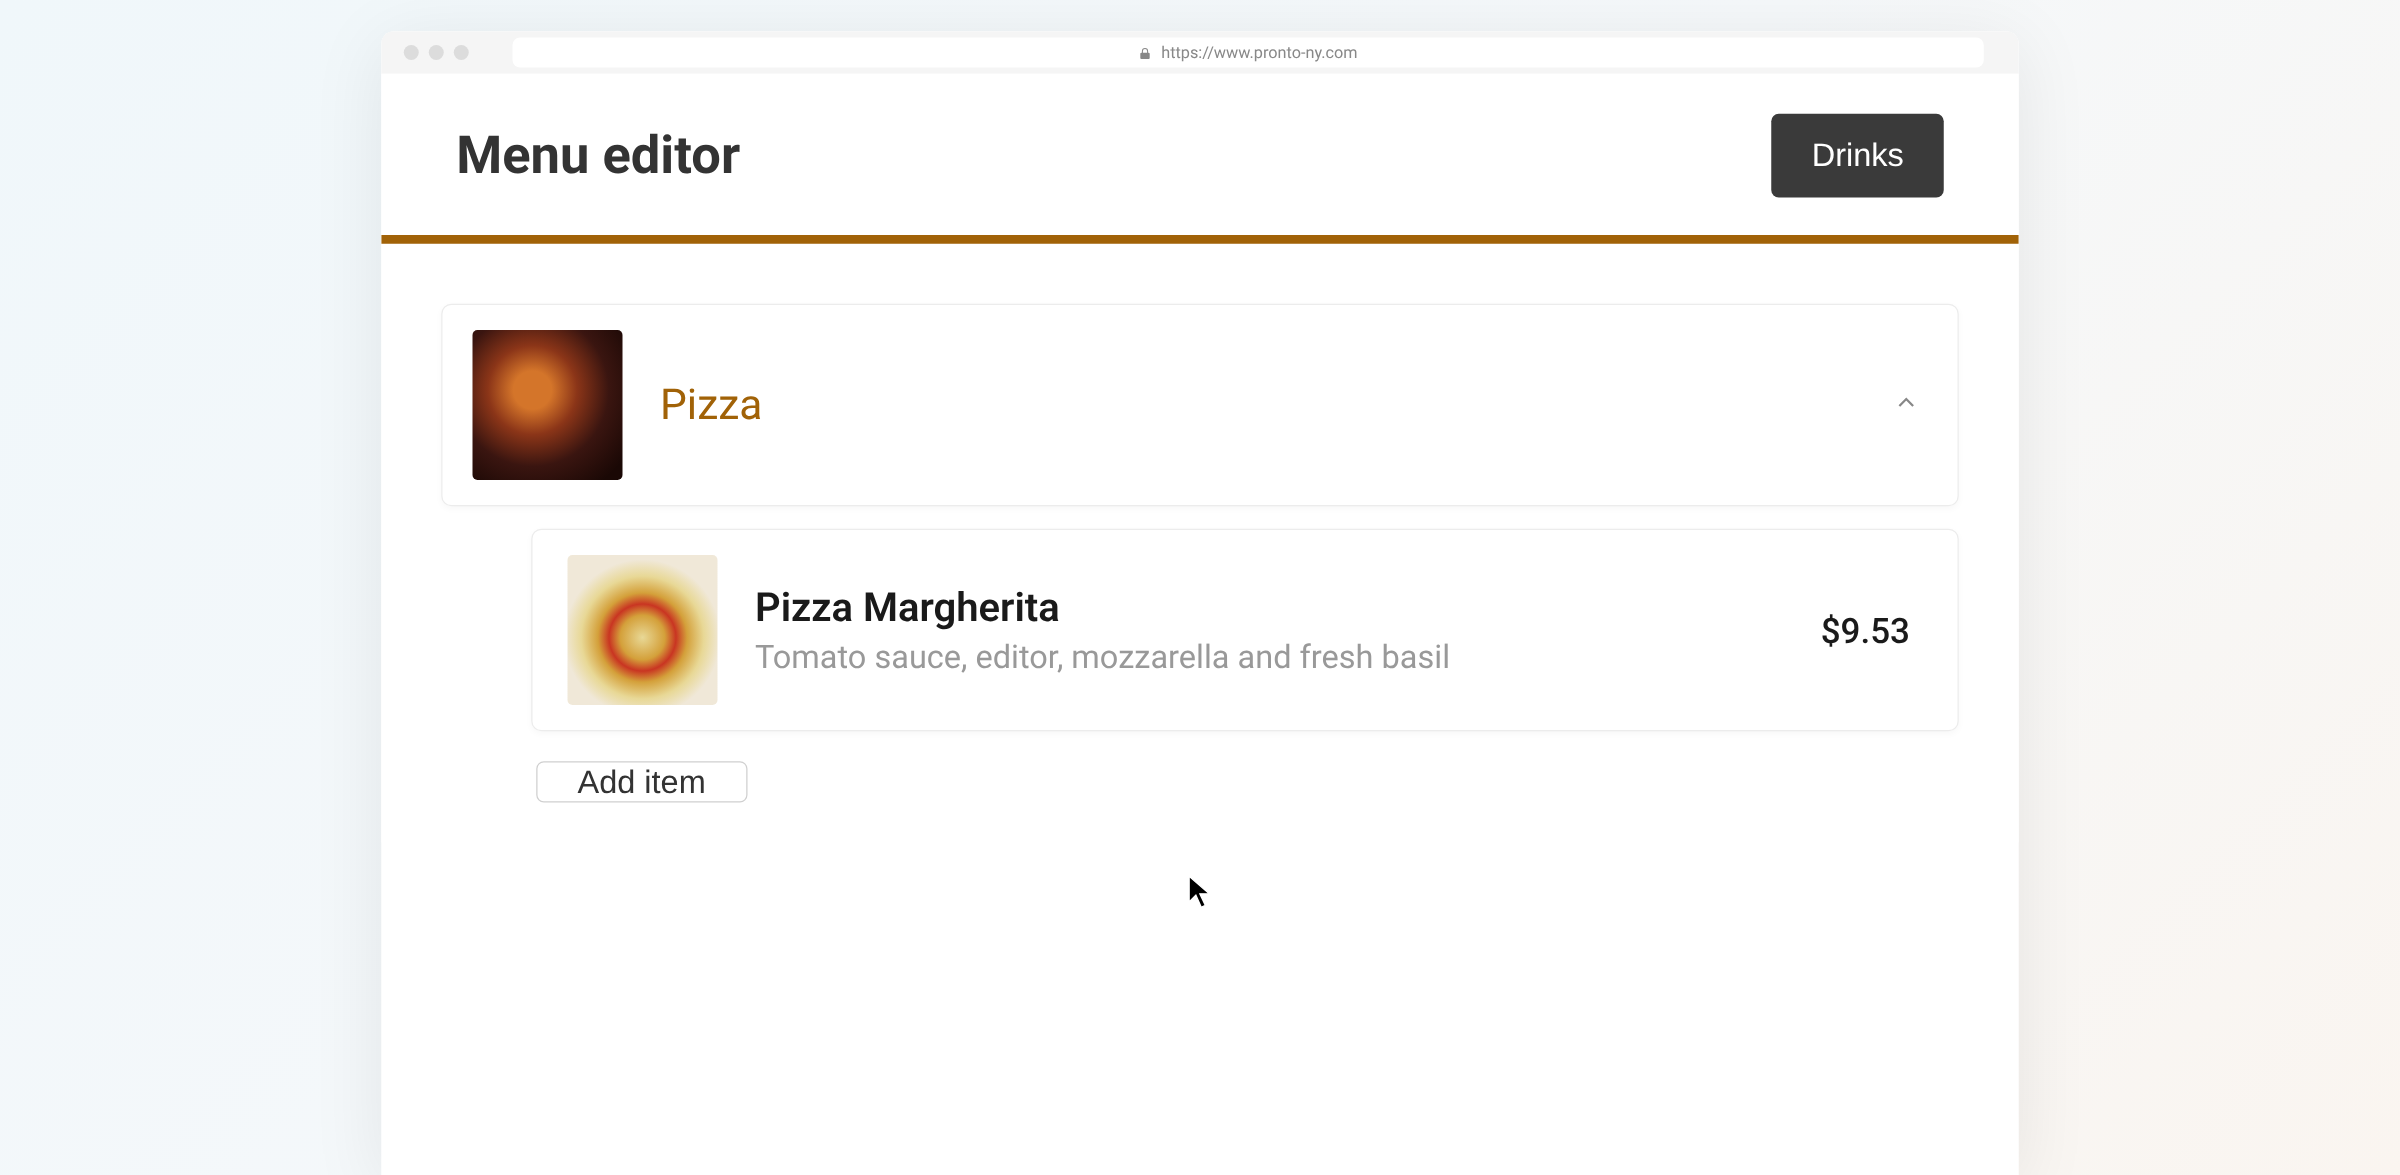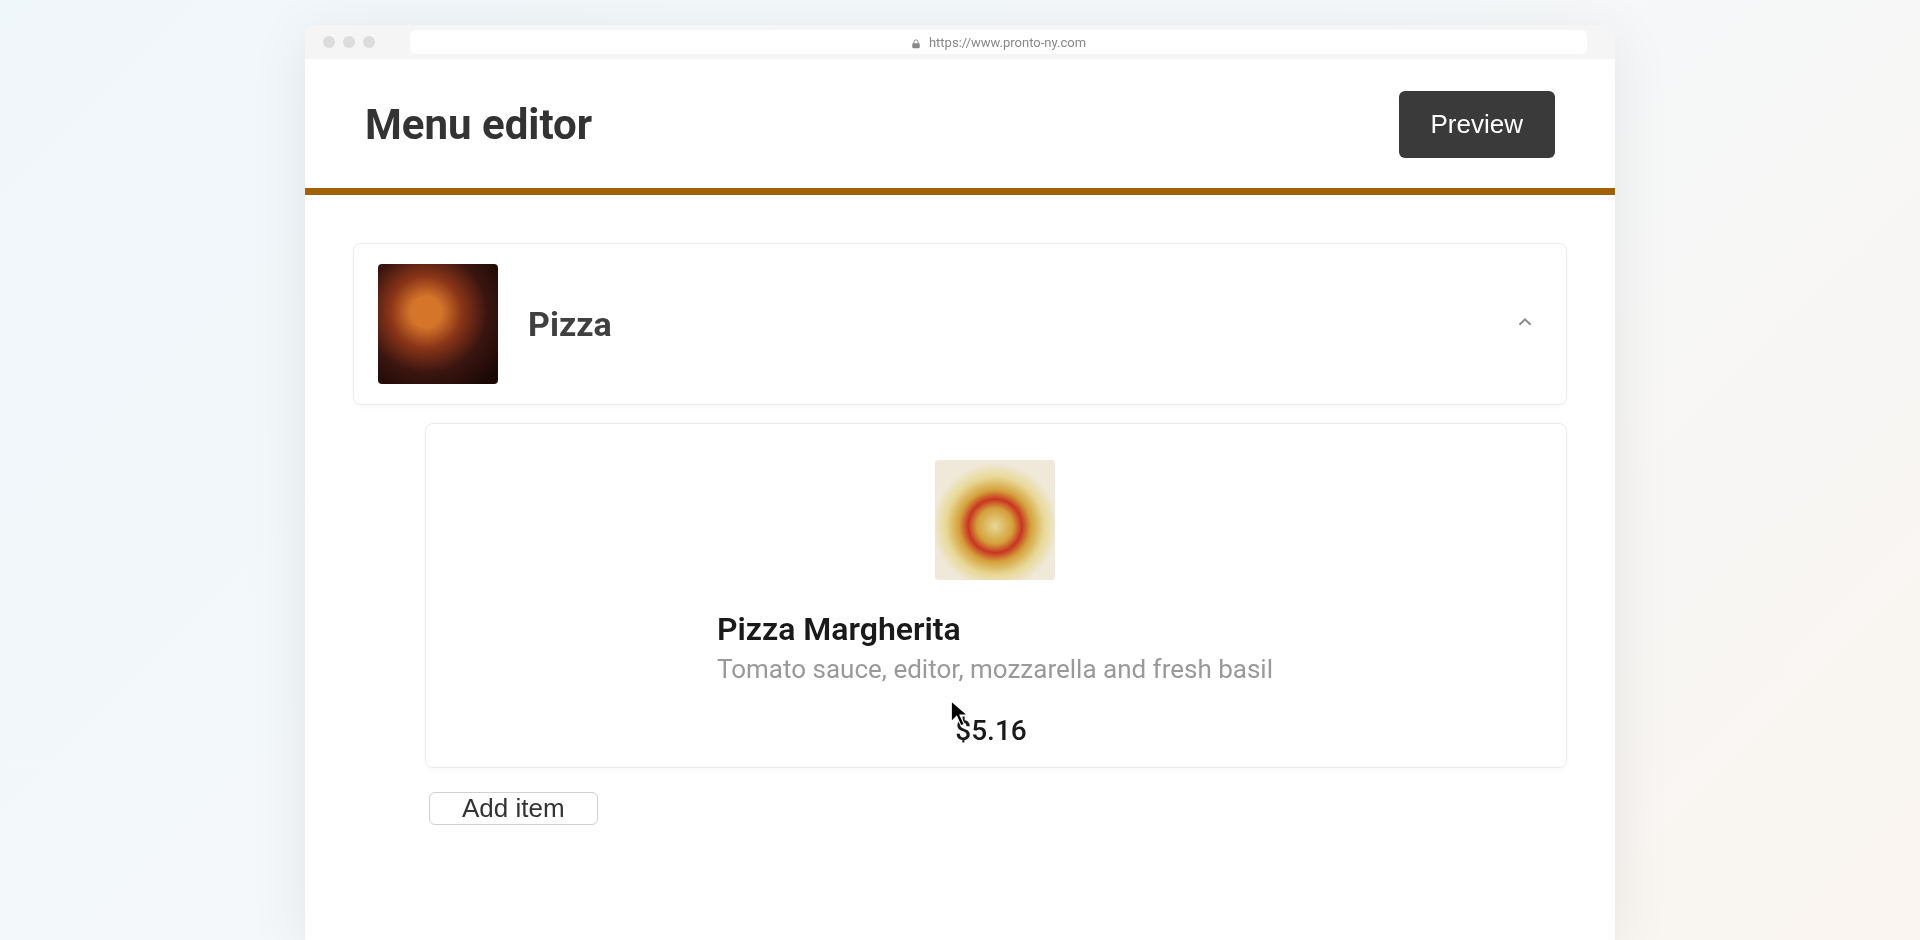--- a/index.html
+++ b/index.html
@@ -132,45 +132,44 @@
     
     .drinks-thumb {
       background: linear-gradient(180deg, #2a1510 0%, #2a1510 30%, transparent 30%),
                   linear-gradient(90deg, #d94530 0%, #d94530 25%, #e8a030 25%, #e8a030 50%, #5a8a3a 50%, #5a8a3a 75%, #a84530 75%);
       background-color: #3a2818;
       position: relative;
     }
     
     .category-title {
       font-size: 34px;
-      font-weight: 700;
-      color: #404040;
+      font-weight: 400;
+      color: #a16207;
       flex: 1;
     }
     
     .chevron {
       color: #888;
       flex-shrink: 0;
     }
     
     .items-container {
       padding-left: 72px;
     }
     
     .item-card {
       background: #ffffff;
       border: 1px solid #ececec;
       border-radius: 8px;
-      padding: 36px 30px 20px 28px;
+      padding: 20px 30px 20px 28px;
       display: flex;
       align-items: center;
       gap: 30px;
       margin-bottom: 24px;
       box-shadow: 0 2px 6px rgba(0,0,0,0.03);
-      flex-direction: column;
     }
     
     .item-image {
       width: 120px;
       height: 120px;
       border-radius: 4px;
       flex-shrink: 0;
     }
     
     .item-info {
@@ -237,21 +236,21 @@
         </svg>
       </span>
       <span>https://www.pronto-ny.com</span>
     </div>
   </div>
 
   <div class="app-content">
 
     <div class="header">
       <h1 class="page-title">Menu editor</h1>
-      <button class="preview-button">Preview</button>
+      <button class="preview-button">Drinks</button>
     </div>
 
     <div class="editor-body">
 
       <div class="category-card">
         <div class="category-image pizza-thumb"></div>
         <div class="category-title">Pizza</div>
         <span class="chevron">
           <svg width="22" height="22" viewBox="0 0 24 24" fill="none" stroke="currentColor" stroke-width="2">
             <polyline points="18 15 12 9 6 15"></polyline>
@@ -260,21 +259,21 @@
       </div>
 
       <div class="items-container">
         
         <div class="item-card">
           <div class="item-image margherita-thumb"></div>
           <div class="item-info">
             <div class="item-name">Pizza Margherita</div>
             <div class="item-description">Tomato sauce, editor, mozzarella and fresh basil</div>
           </div>
-          <div class="item-price">$5.16</div>
+          <div class="item-price">$9.53</div>
         </div>
 
         <button class="add-item-button">Add item</button>
       </div>
 
 
     </div>
 
   </div>
 </div>

